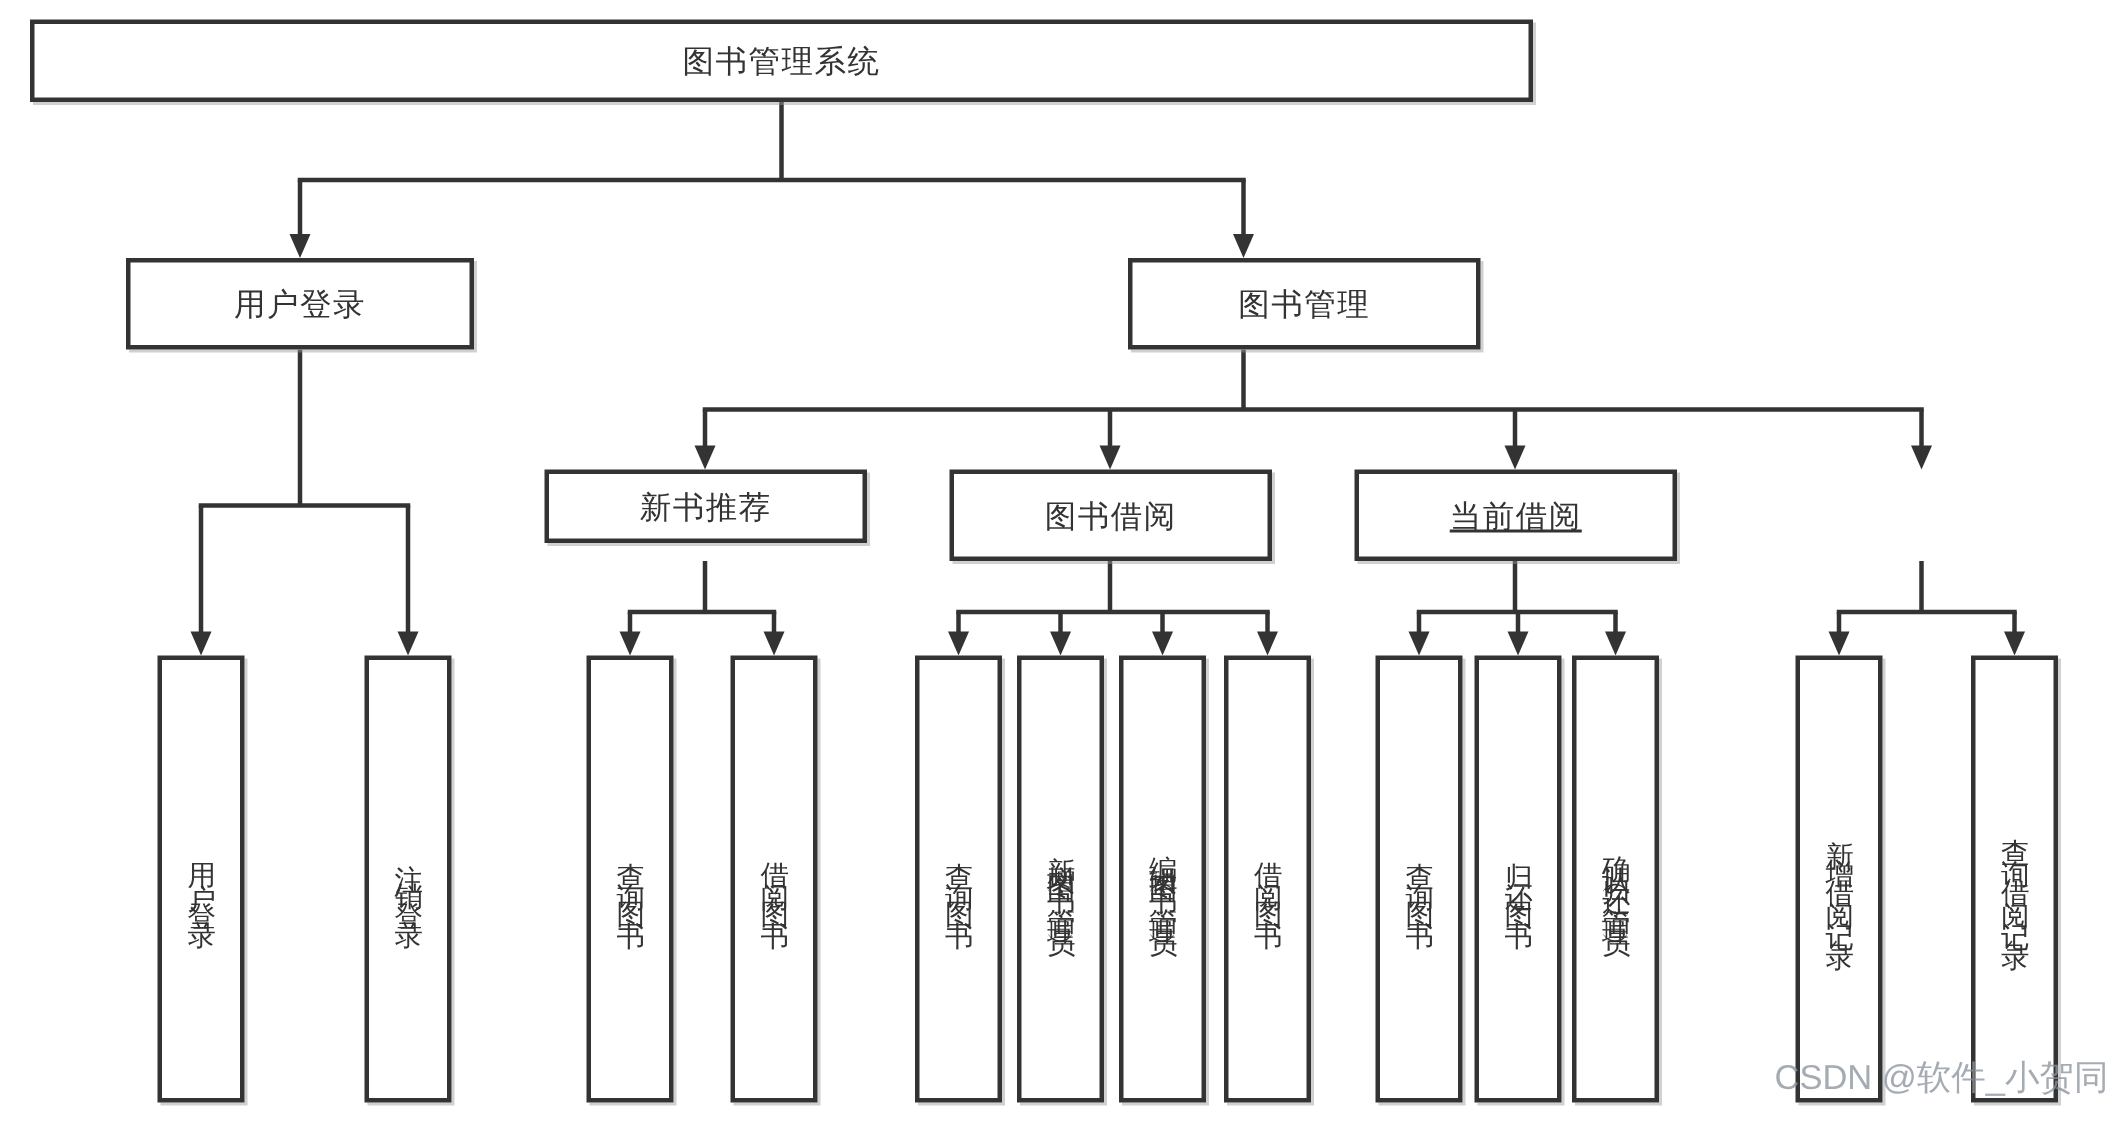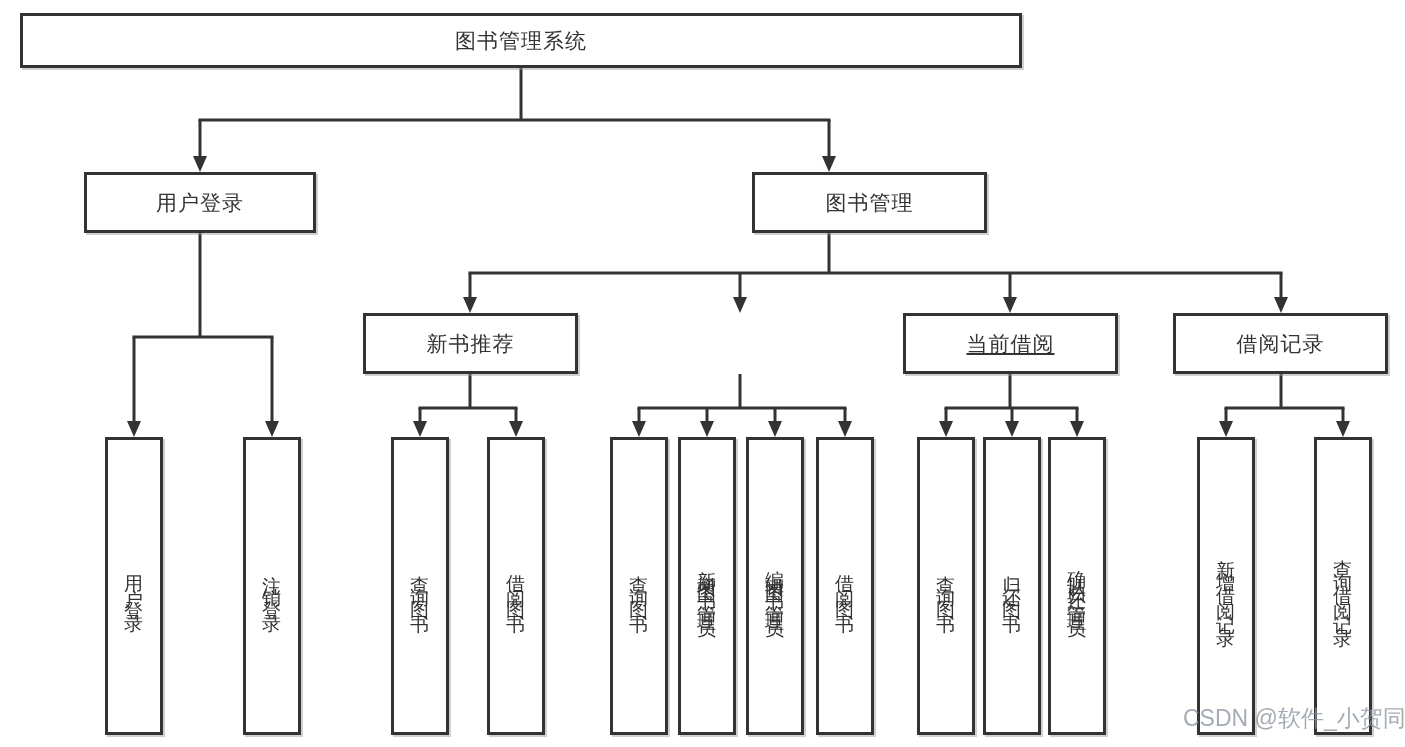--- a/index.html
+++ b/index.html
@@ -133,29 +133,29 @@
     <span>图书管理系统</span>
   </div>
 
   <div class="node h" style="left:84px; top:172px; width:232px; height:61px;">
     <span>用户登录</span>
   </div>
   <div class="node h" style="left:752px; top:172px; width:235px; height:61px;">
     <span>图书管理</span>
   </div>
 
-  <div class="node h" style="left:363px; top:313px; width:215px; height:61px;">
+  <div class="node h" style="left:363px; top:313px; width:215px; height:49px;">
     <span>新书推荐</span>
+  </div>
+  <div class="node h" style="left:633px; top:313px; width:215px; height:61px;">
+    <span>图书借阅</span>
   </div>
   <div class="node h" style="left:903px; top:313px; width:215px; height:61px;text-decoration:underline;">
     <span>当前借阅</span>
   </div>
-  <div class="node h" style="left:1173px; top:313px; width:215px; height:61px;">
-    <span>借阅记录</span>
-  </div>
 
   <div class="node v" style="left:105px; top:437px; width:58px; height:298px;">
     <span class="vtext">用户登录</span>
   </div>
   <div class="node v" style="left:243px; top:437px; width:58px; height:298px;">
     <span class="vtext">注销登录</span>
   </div>
 
   <div class="node v" style="left:391px; top:437px; width:58px; height:298px;">
     <span class="vtext">查询图书</span>

